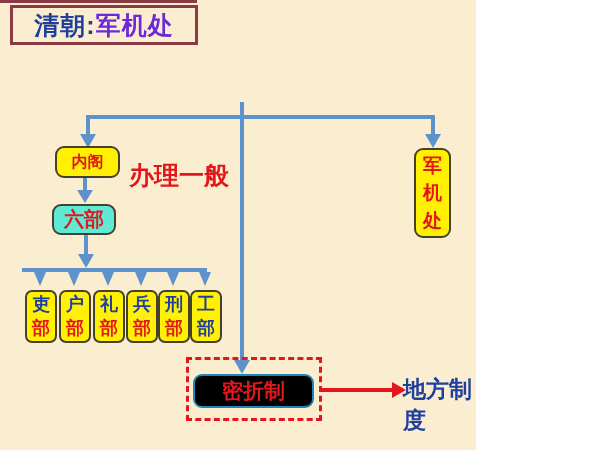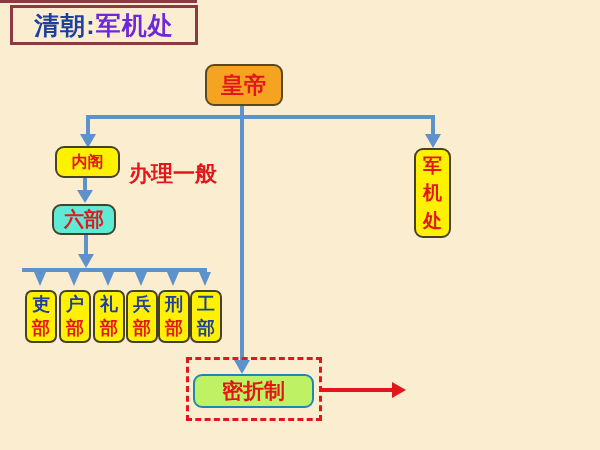--- a/index.html
+++ b/index.html
@@ -1,17 +1,17 @@
 <!DOCTYPE html>
 <html><head>
 <meta charset="utf-8">
 <style>
   html,body{margin:0;padding:0;}
   #stage{
-    position:relative;width:600px;height:450px;overflow:hidden;
+    position:relative;width:476px;height:450px;overflow:hidden;
     background:#FBEED0;
     font-family:"Liberation Sans","DejaVu Sans",sans-serif;
     font-weight:bold;
   }
   .abs{position:absolute;}
   
   #top-strip{left:0;top:0;width:197px;height:3px;background:#8B3A43;}
   #title-box{
     left:10px;top:5px;width:182px;height:34px;
     border:3px solid #8B3A43;display:flex;align-items:center;justify-content:center;
@@ -24,34 +24,34 @@
     display:flex;align-items:center;justify-content:center;
     border:2px solid #45412C;border-radius:9px;color:#E3171B;z-index:2;
   }
   #emperor-box{left:205px;top:64px;width:74px;height:38px;background:#F7A322;font-size:23px;border-color:#564A22;}
   #cabinet-box{left:55px;top:146px;width:61px;height:28px;background:#FFF101;font-size:16px;}
   #six-box{left:52px;top:204px;width:60px;height:27px;background:#5eead4;font-size:20px;}
   #grand-council-box{
     left:414px;top:148px;width:33px;height:86px;background:#FFF101;
     flex-direction:column;font-size:19px;line-height:1.45;
   }
-  #side-note{left:129px;top:161px;color:#E3171B;font-size:22px;line-height:1.15;z-index:2;}
+  #side-note{left:129px;top:161px;color:#E3171B;font-size:25px;line-height:1.15;z-index:2;}
   
   .ministry{
     position:absolute;top:290px;width:28px;height:49px;background:#FFF101;
     border:2px solid #45412C;border-radius:7px;z-index:2;
     display:flex;flex-direction:column;align-items:center;justify-content:center;
     font-size:18px;line-height:1.3;
   }
   .m0{left:25px;} .m1{left:59px;} .m2{left:93px;} .m3{left:126px;} .m4{left:158px;} .m5{left:190px;}
   .char-blue{color:#1F3F9E;} .char-red{color:#E3171B;}
   
   #secret-dashed{left:186px;top:357px;width:130px;height:58px;border:3px dashed #E3171B;z-index:1;}
   #secret-box{
-    left:193px;top:374px;width:117px;height:30px;background:#bef264;
+    left:193px;top:374px;width:117px;height:30px;background:#000000;
     border:2px solid #1E87B8;border-radius:9px;font-size:21px;z-index:2;
   }
   #local-system{left:403px;top:374px;color:#1F3F9E;font-size:23px;z-index:2;}
   
   #connectors{left:0;top:0;z-index:1;}
   
   #watermark{
     right:8px;top:423px;font-size:17px;letter-spacing:1px;
     color:#D9C493;text-shadow:1px 1px 1px #F7ECD0,-1px -1px 1px #B09468;z-index:2;
   }
@@ -91,23 +91,20 @@
       <polygon points="135,272 147,272 141,286"></polygon>
       <polygon points="167,272 179,272 173,286"></polygon>
       <polygon points="199,272 211,272 205,286"></polygon>
     </g>
     <g>
       <path d="M320 390 H 392" stroke="#E3171B" stroke-width="4" fill="none"></path>
       <polygon points="392,382 392,398 406,390" fill="#E3171B"></polygon>
     </g>
   </svg>
 
-  <div id="emperor-box" class="abs node">
-    <span>皇帝</span>
-  </div>
 
   <div id="cabinet-box" class="abs node">
     <span>内阁</span>
   </div>
 
   <div id="side-note" class="abs">
     <div>办理一般</div>
   </div>
 
   <div id="six-box" class="abs node">
@@ -143,15 +140,16 @@
   <div class="ministry m5">
     <span class="char-blue">工</span>
     <span class="char-blue">部</span>
   </div>
 
   <div id="secret-dashed" class="abs"></div>
   <div id="secret-box" class="abs node">
     <span>密折制</span>
   </div>
 
+  <div id="local-system" class="abs">地方制度</div>
 
 
 </div>
 
 </body></html>

